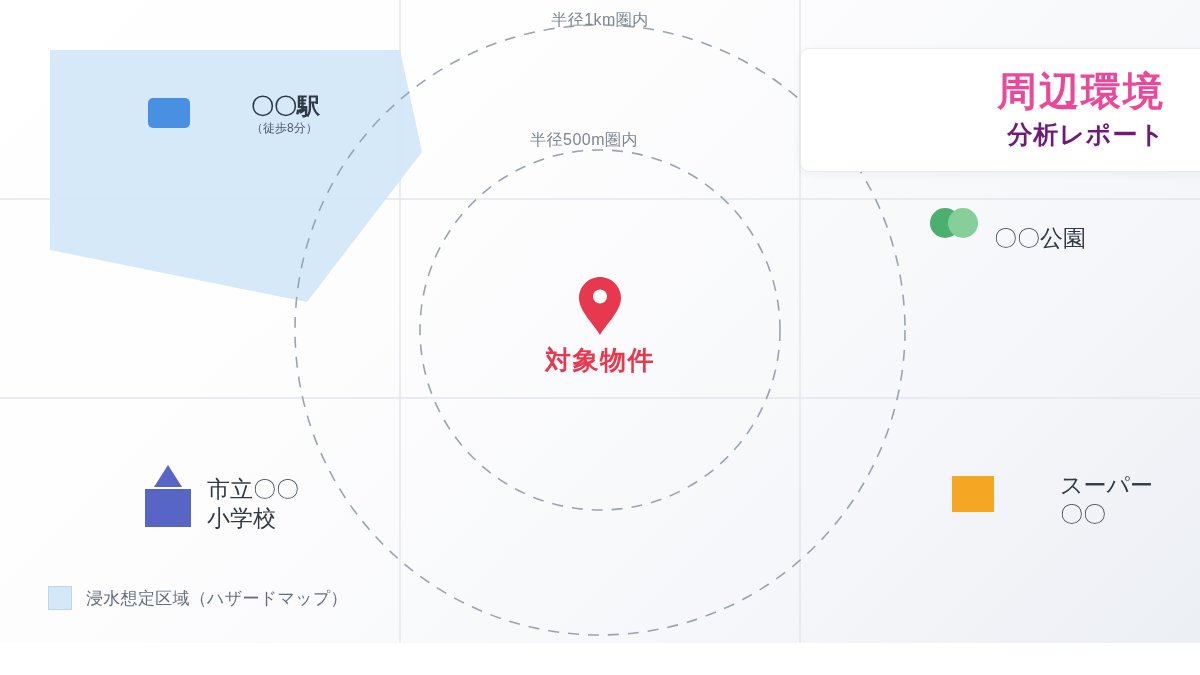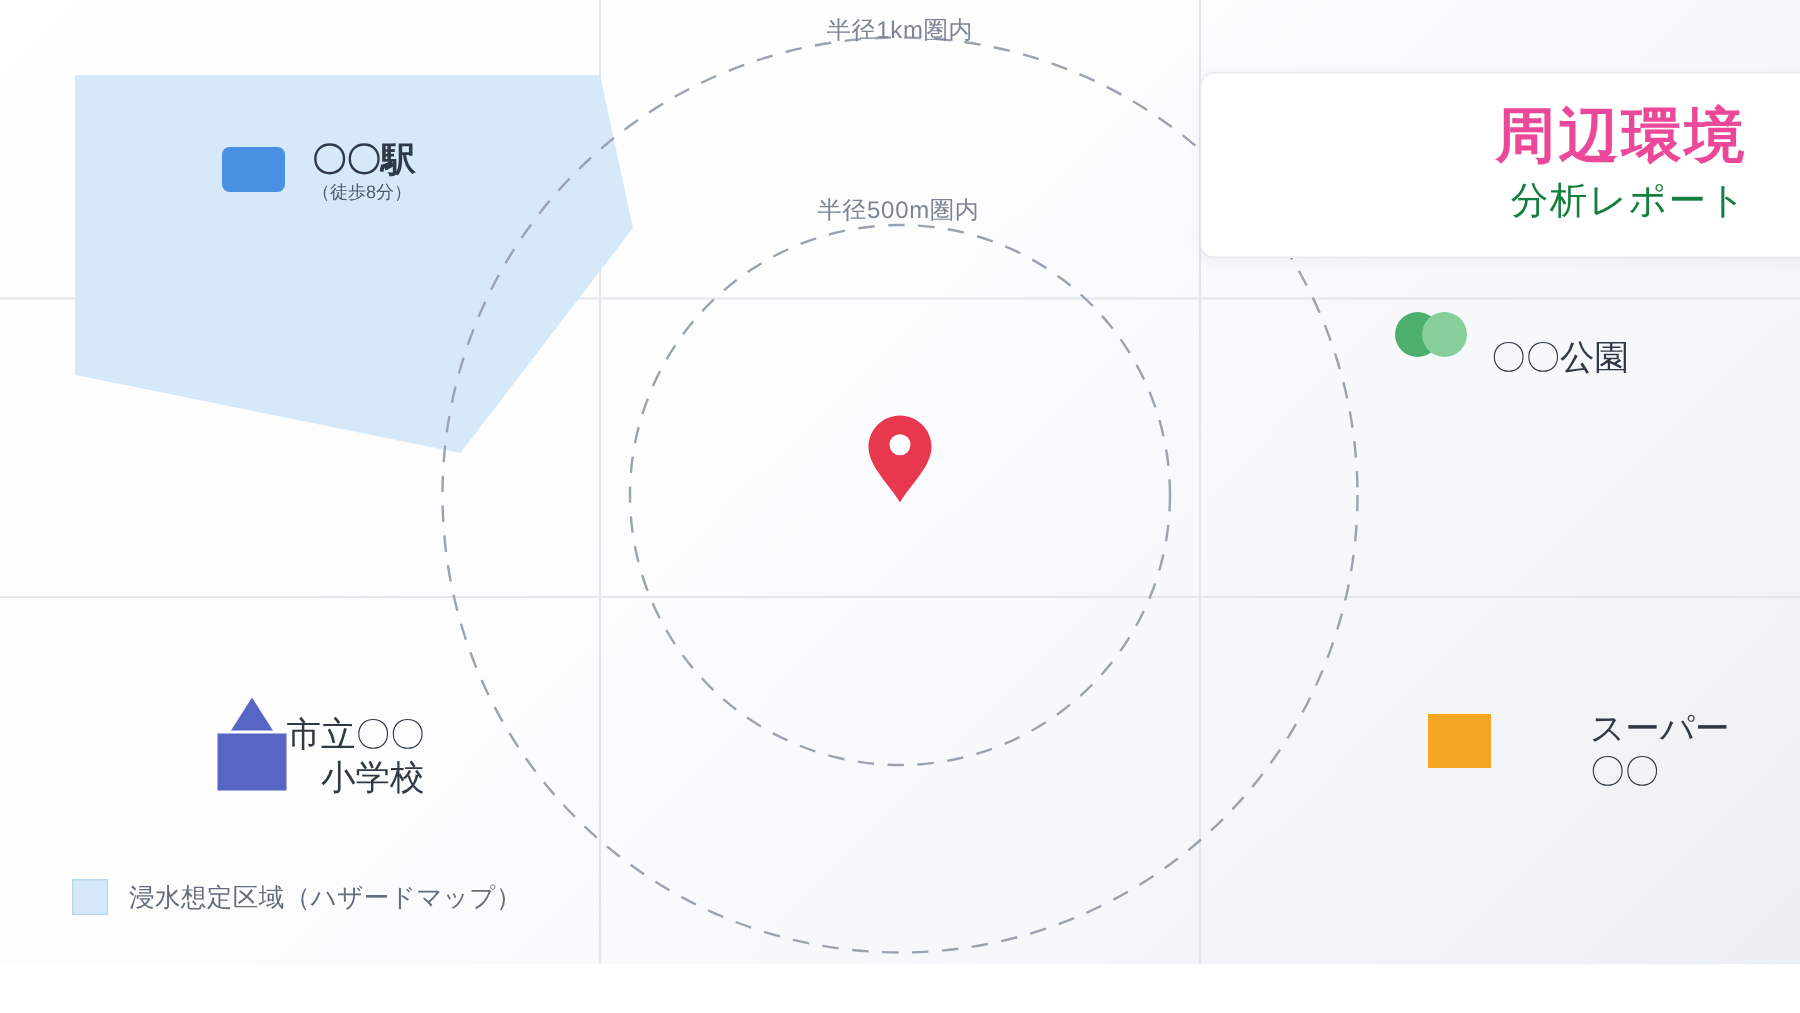--- a/index.html
+++ b/index.html
@@ -46,39 +46,39 @@
   .title-main {
     font-size: 40px;
     font-weight: bold;
     color: #ec4899;
     letter-spacing: 2px;
     line-height: 1.12;
     white-space: nowrap;
   }
   .title-sub {
     font-size: 25px;
-    font-weight: normal;
-    color: #15803d;
+    font-weight: bold;
+    color: #701a75;
     letter-spacing: 1px;
     line-height: 1.25;
     margin-top: 5px;
     white-space: nowrap;
   }
 
   
   .ring-label {
     position: absolute;
     font-size: 16px;
     color: #7b8594;
     letter-spacing: 0.5px;
     white-space: nowrap;
     transform: translateX(-50%);
   }
   #ring-label-1km { left: 600px; top: 10px; }
-  #ring-label-500m { left: 599px; top: 130px; text-align: center; }
+  #ring-label-500m { left: 584px; top: 130px; text-align: center; }
 
   
   #subject {
     position: absolute;
     left: 600px;
     top: 275px;
     transform: translateX(-50%);
     display: flex;
     flex-direction: column;
     align-items: center;
@@ -108,21 +108,21 @@
   }
   .poi-name.bold { font-weight: bold; }
   .poi-sub {
     font-size: 12px;
     color: #51596a;
     line-height: 1.3;
     white-space: nowrap;
   }
 
   
-  #poi-station { left: 148px; top: 92px; }
+  #poi-station { left: 148px; top: 92px; gap: 43px; }
   #poi-station .poi-text { margin-left: 18px; }
   .icon-station {
     width: 42px; height: 30px;
     background: #4a90e2;
     border-radius: 5px;
     margin-top: 6px;
     flex: 0 0 auto;
   }
 
   
@@ -130,21 +130,21 @@
   #poi-park .poi-text { margin-left: 16px; margin-top: 17px; }
   .icon-park { position: relative; width: 48px; height: 32px; flex: 0 0 auto; }
   .icon-park .c1, .icon-park .c2 {
     position: absolute; top: 1px; width: 30px; height: 30px; border-radius: 50%;
   }
   .icon-park .c1 { left: 0; background: #4caf6e; }
   .icon-park .c2 { left: 18px; background: #86cf9a; }
 
   
   #poi-school { left: 145px; top: 463px; }
-  #poi-school .poi-text { margin-top: 12px; text-align: right; }
+  #poi-school .poi-text { margin-left: 16px; margin-top: 12px; }
   .icon-school { position: relative; width: 46px; height: 64px; flex: 0 0 auto; }
   .icon-school .roof {
     position: absolute; left: 9px; top: 2px;
     width: 0; height: 0;
     border-left: 14px solid transparent;
     border-right: 14px solid transparent;
     border-bottom: 22px solid #5765c4;
   }
   .icon-school .body {
     position: absolute; left: 0; top: 26px;
@@ -211,20 +211,21 @@
   <div class="title-card">
     <div class="title-main">周辺環境</div>
     <div class="title-sub">分析レポート</div>
   </div>
 
   <div id="subject">
     <svg class="pin-svg" width="46" height="62" viewBox="0 0 46 62" xmlns="http://www.w3.org/2000/svg">
       <path d="M23 2 C11.4 2 2 11.4 2 23 C2 36 16 48 23 60 C30 48 44 36 44 23 C44 11.4 34.6 2 23 2 Z" fill="#e8384f"></path>
       <circle cx="23" cy="21.5" r="7" fill="#ffffff"></circle>
     </svg>
+    <div class="subject-label">対象物件</div>
   </div>
 
   <div class="poi" id="poi-station">
     <div class="icon-station"></div>
     <div class="poi-text">
       <div class="poi-name bold">〇〇駅</div>
       <div class="poi-sub">（徒歩8分）</div>
     </div>
   </div>
 

